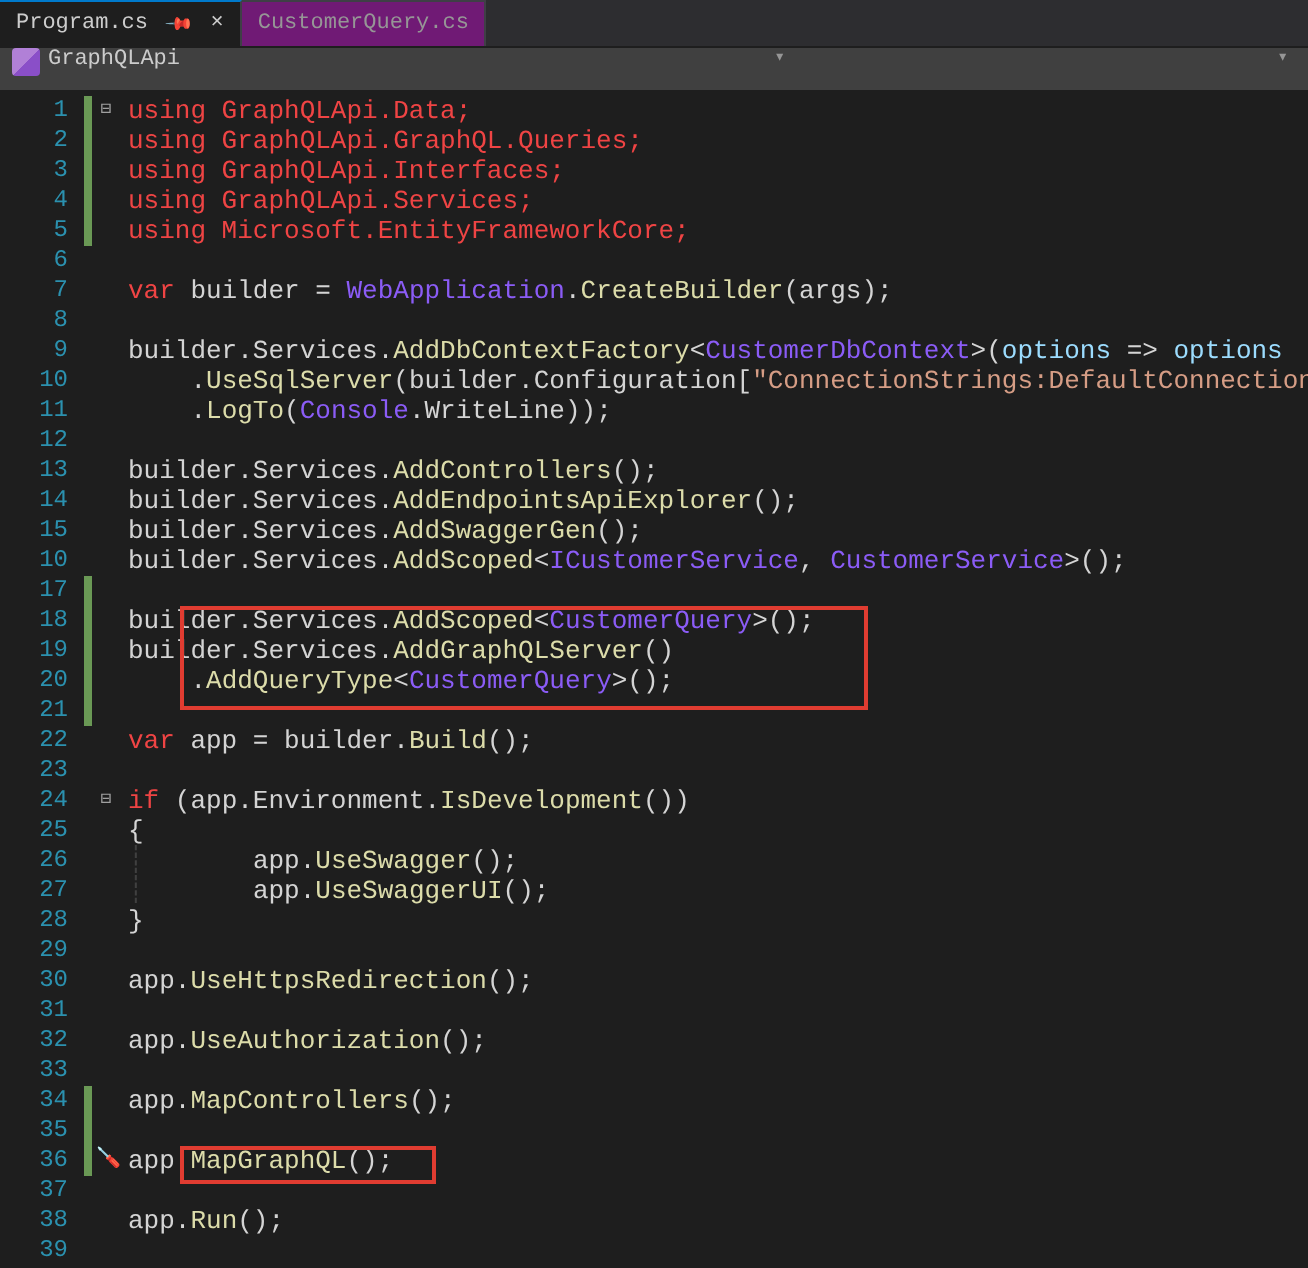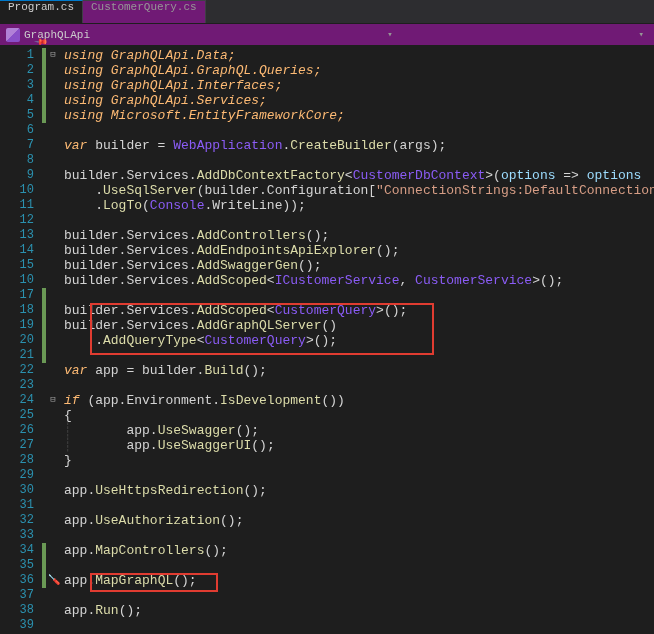--- a/index.html
+++ b/index.html
@@ -20,23 +20,22 @@
     border-bottom: 1px solid #1e1e1e;
   }
   .tab {
     display: flex;
     align-items: center;
     padding: 0 8px;
     border-top: 1px solid #3f3f46;
     border-right: 1px solid #3f3f46;
     font-size: 11px;
     color: #cccccc;
-    gap: 24px;
+    gap: 10px;
     cursor: pointer;
-    flex-direction: column;
   }
   .tab.active {
     background: #1e1e1e;
     border-top: 1px solid #007acc;
   }
   .tab.inactive {
     background: #701a75;
     color: #969696;
   }
   .tab-pin {
@@ -44,22 +43,22 @@
     color: #969696;
     transform: rotate(45deg);
     display: inline-block;
   }
   .tab-close {
     font-size: 11px;
     color: #cccccc;
   }
   .navbar {
     display: flex;
-    align-items: center;
-    background: #701a75;
+    align-items: flex-start;
+    background: #404040;
     height: 22px;
     padding: 0 6px;
     font-size: 11px;
     color: #cccccc;
     border-bottom: 1px solid #1e1e1e;
     gap: 4px;
   }
   .nav-icon {
     width: 14px;
     height: 14px;
@@ -122,21 +121,21 @@
     padding-top: 2px;
     padding-left: 4px;
     white-space: pre;
     position: relative;
     flex: 1;
   }
   .cline {
     height: 15px;
     line-height: 15px;
   }
-  .kw { color: #fdba74; font-style: italic; }
+  .kw { color: #ef4444; }
   .type { color: #8b5cf6; }
   .method { color: #dcdcaa; }
   .str { color: #d69d85; }
   .param { color: #9cdcfe; }
   .white { color: #d4d4d4; }
   .hlbox {
     position: absolute;
     border: 2px solid #e03c31;
     pointer-events: none;
   }

